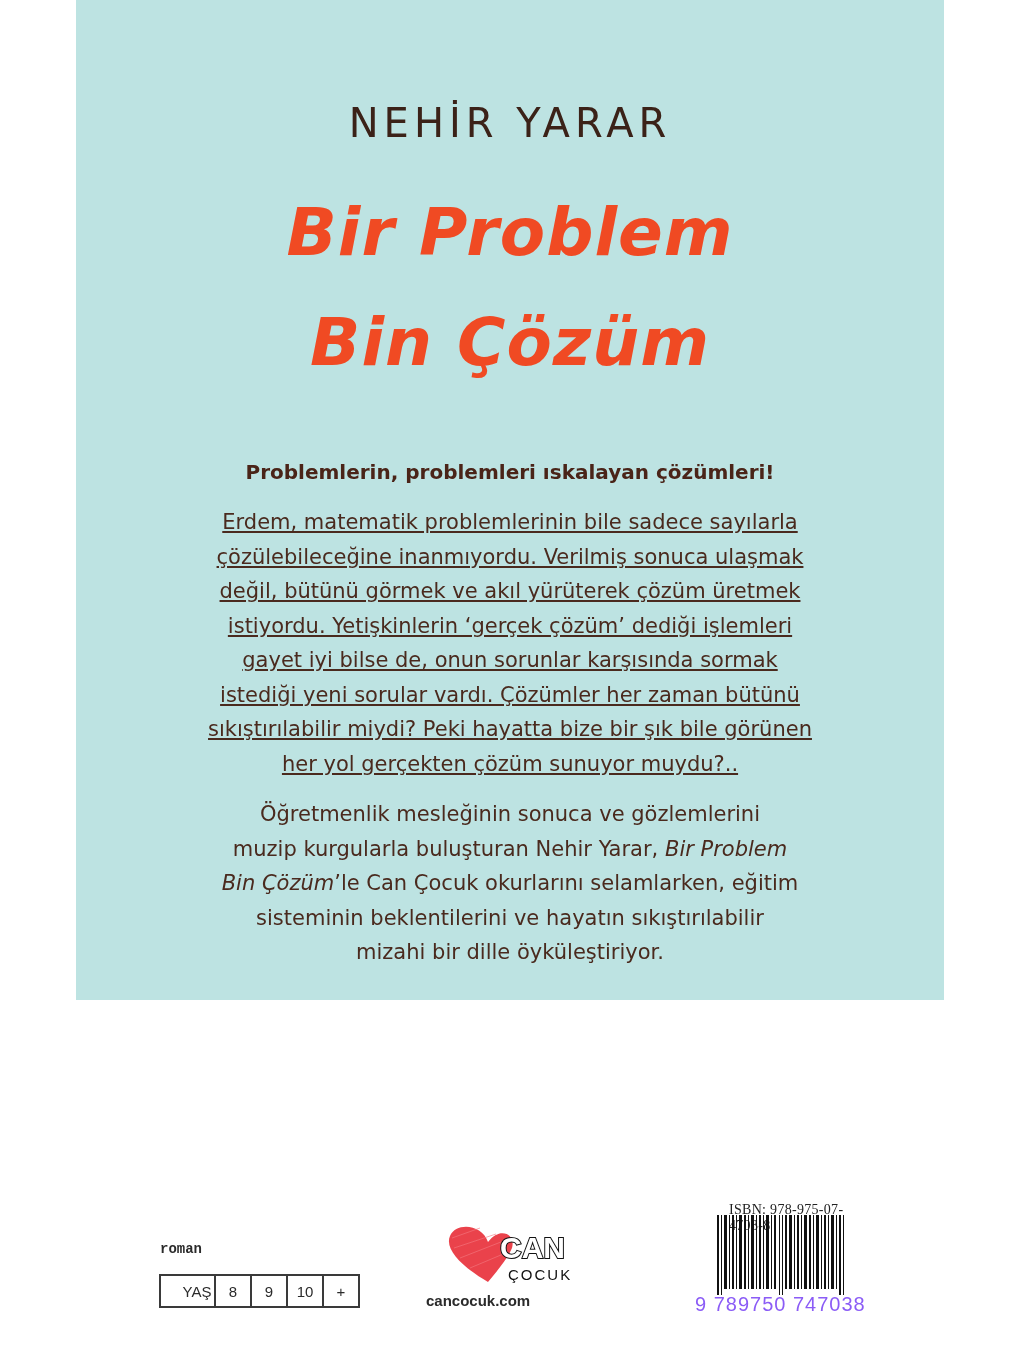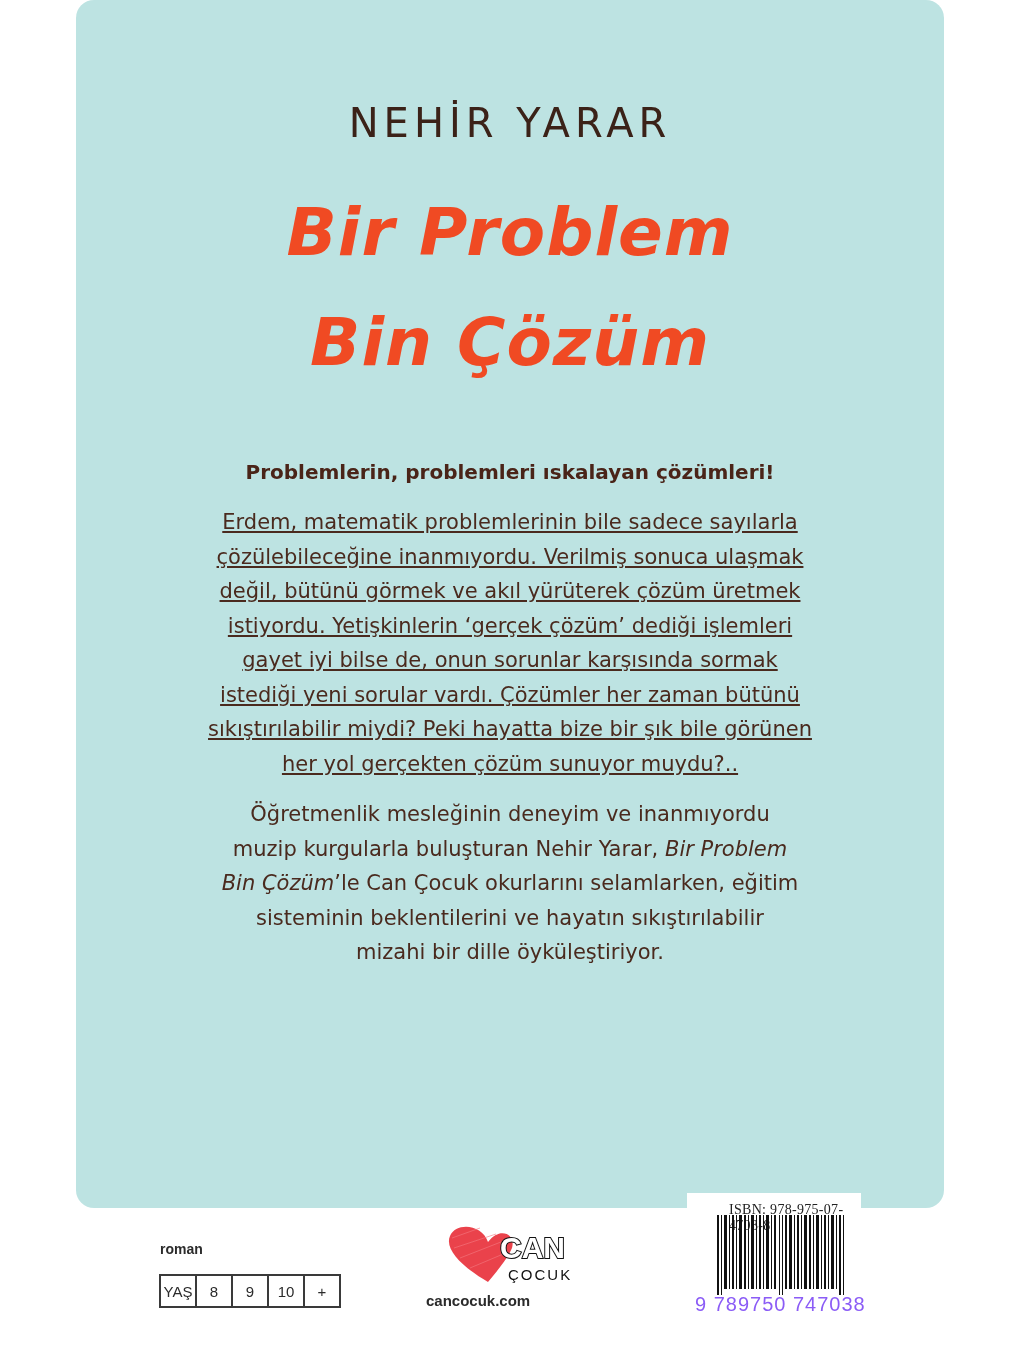--- a/index.html
+++ b/index.html
@@ -1,23 +1,22 @@
 <!DOCTYPE html>
 <html><head>
 <meta charset="utf-8">
 <style>
   html, body { margin: 0; padding: 0; }
   body {
     width: 1020px; height: 1360px; background: #ffffff; position: relative; overflow: hidden;
     font-family: "DejaVu Sans", sans-serif;
   }
   .cover {
-    position: absolute; left: 76px; top: 0; width: 868px; height: 1208px;
+    position: absolute; left: 76px; top: 0; width: 868px; height: 1000px;
     background: #bde3e2;
-    border-radius: 18px;
   }
   .author {
     position: absolute; left: 0; width: 868px; top: 100px; text-align: center;
     font-family: "DejaVu Sans", sans-serif; font-weight: normal;
     font-size: 40px; letter-spacing: 5px; color: #3b2218;
   }
   .title {
     position: absolute; left: 0; width: 868px; text-align: center;
     font-family: "DejaVu Sans", sans-serif; font-weight: bold; font-style: italic;
     color: #f04a23; font-size: 66px; letter-spacing: 1px; line-height: 1;
@@ -31,26 +30,26 @@
   .para {
     position: absolute; left: 100px; width: 668px; text-align: center;
     font-family: "DejaVu Sans", sans-serif; font-size: 21px; color: #4a2a1e; line-height: 34.5px;
   }
   .para .line { display: block; white-space: nowrap; }
   .para.p1 { top: 505px; text-decoration: underline; }
   .para.p2 { top: 797px; }
   .para em { font-style: italic; }
 
   .genre {
-    position: absolute; left: 84px; top: 1241px; font-family: Liberation Sans, sans-serif;
+    position: absolute; left: 84px; top: 1241px; font-family: Liberation Mono, monospace;
     font-size: 14px; font-weight: bold; color: #2b2b2b;
   }
   .age-table {
     position: absolute; left: 83px; top: 1274px; display: flex;
-    border: 2px solid #3a3a3a; height: 30px;
+    border: 2px solid #3a3a3a; height: 30px; padding-left: 19px;
   }
   .age-cell {
     width: 34px; height: 30px; border-right: 2px solid #3a3a3a; display: flex; align-items: center; justify-content: center;
     font-family: "Liberation Sans", sans-serif; font-size: 15px; color: #2b2b2b;
   }
   .age-cell:last-child { border-right: none; }
 
   .logo {
     position: absolute; left: 364px; top: 1218px; width: 140px; height: 70px;
   }
@@ -86,21 +85,21 @@
     <span class="line">çözülebileceğine inanmıyordu. Verilmiş sonuca ulaşmak</span>
     <span class="line">değil, bütünü görmek ve akıl yürüterek çözüm üretmek</span>
     <span class="line">istiyordu. Yetişkinlerin ‘gerçek çözüm’ dediği işlemleri</span>
     <span class="line">gayet iyi bilse de, onun sorunlar karşısında sormak</span>
     <span class="line">istediği yeni sorular vardı. Çözümler her zaman bütünü</span>
     <span class="line">sıkıştırılabilir miydi? Peki hayatta bize bir şık bile görünen</span>
     <span class="line">her yol gerçekten çözüm sunuyor muydu?..</span>
   </div>
 
   <div class="para p2">
-    <span class="line">Öğretmenlik mesleğinin deneyim ve inanmıyordu</span>
+    <span class="line">Öğretmenlik mesleğinin sonuca ve gözlemlerini</span>
     <span class="line"><span>muzip kurgularla buluşturan Nehir Yarar, </span><em>Bir Problem</em></span>
     <span class="line"><em>Bin Çözüm</em><span>’le Can Çocuk okurlarını selamlarken, eğitim</span></span>
     <span class="line">sisteminin beklentilerini ve hayatın sıkıştırılabilir</span>
     <span class="line">mizahi bir dille öyküleştiriyor.</span>
   </div>
 
   <div class="genre">roman</div>
   <div class="age-table">
     <div class="age-cell">YAŞ</div>
     <div class="age-cell">8</div>

